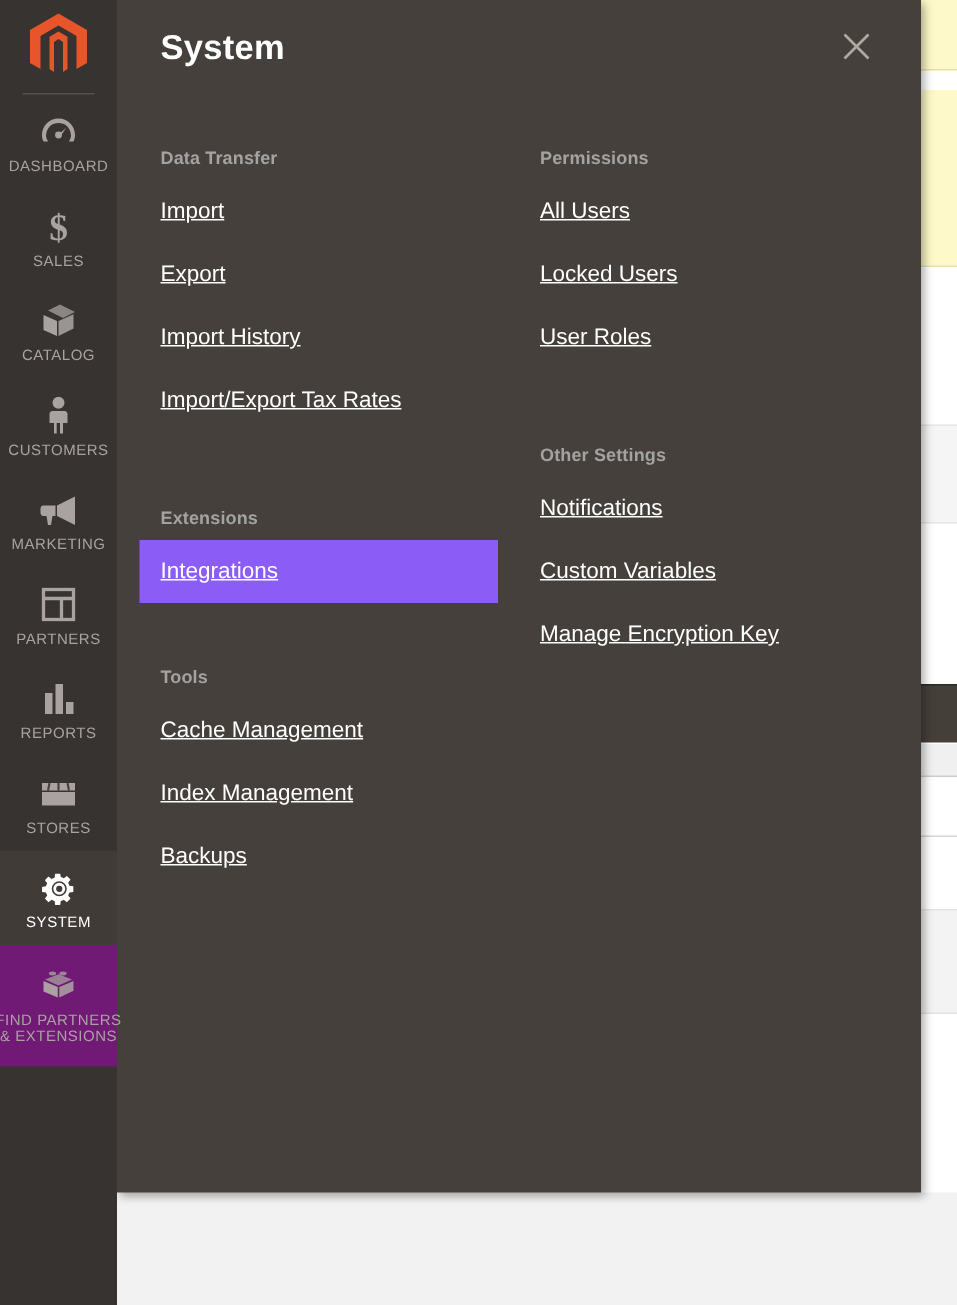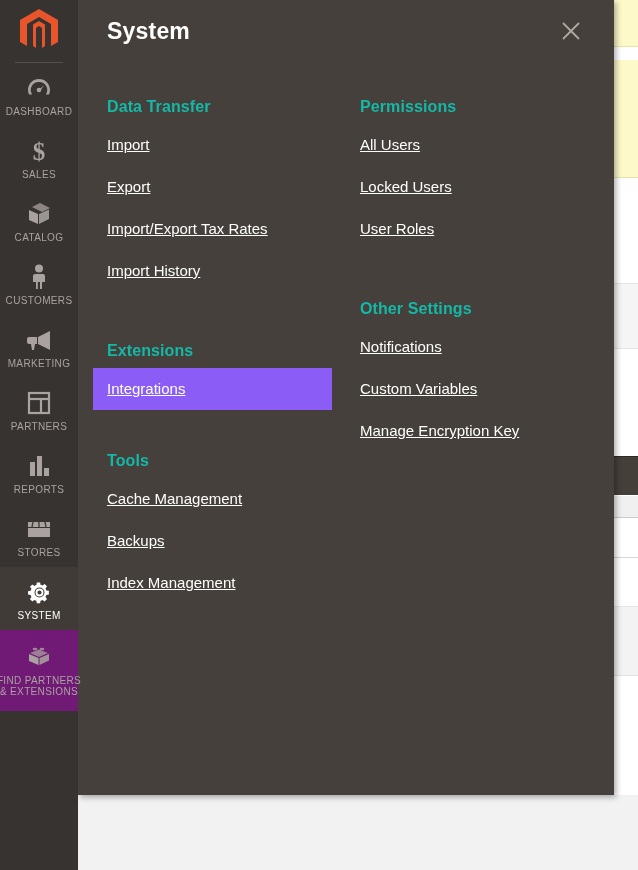--- a/index.html
+++ b/index.html
@@ -93,21 +93,21 @@
     display:flex; align-items:center; justify-content:center;
   }
   #menu-close svg{ display:block; }
 
   #menu-columns{
     display:flex; padding-left:29px; padding-top:28px;
   }
   .menu-col{ width:253px; }
   .col-group{ margin-bottom:0; }
   .group-title{
-    font-size:16px; color:#14b8a6; font-weight:bold;
+    font-size:12px; color:#a3a3a3; font-weight:bold;
     padding:8px 0 8px 0; letter-spacing:.1px;
   }
   .menu-link{
     display:block; font-size:15px; color:#ffffff;
     padding:12px 0 12px 14px; margin-left:-14px;
     line-height:18px; cursor:pointer; white-space:nowrap;text-decoration:underline;
   }
   .menu-link.selected{
     background:#8b5cf6; width:239px; padding-left:14px;
   }
@@ -272,38 +272,38 @@
   </div>
 
   <div id="menu-columns">
 
     <div class="menu-col">
 
       <div class="col-group">
         <div class="group-title">Data Transfer</div>
         <a class="menu-link">Import</a>
         <a class="menu-link">Export</a>
+        <a class="menu-link">Import History</a>
         <a class="menu-link">Import/Export Tax Rates</a>
-        <a class="menu-link">Import History</a>
       </div>
 
       <div class="group-gap"></div>
 
       <div class="col-group">
         <div class="group-title">Extensions</div>
         <a class="menu-link selected">Integrations</a>
       </div>
 
       <div class="group-gap-sm"></div>
 
       <div class="col-group">
         <div class="group-title">Tools</div>
         <a class="menu-link">Cache Management</a>
+        <a class="menu-link">Index Management</a>
         <a class="menu-link">Backups</a>
-        <a class="menu-link">Index Management</a>
       </div>
 
     </div>
 
     <div class="menu-col">
 
       <div class="col-group">
         <div class="group-title">Permissions</div>
         <a class="menu-link">All Users</a>
         <a class="menu-link">Locked Users</a>

